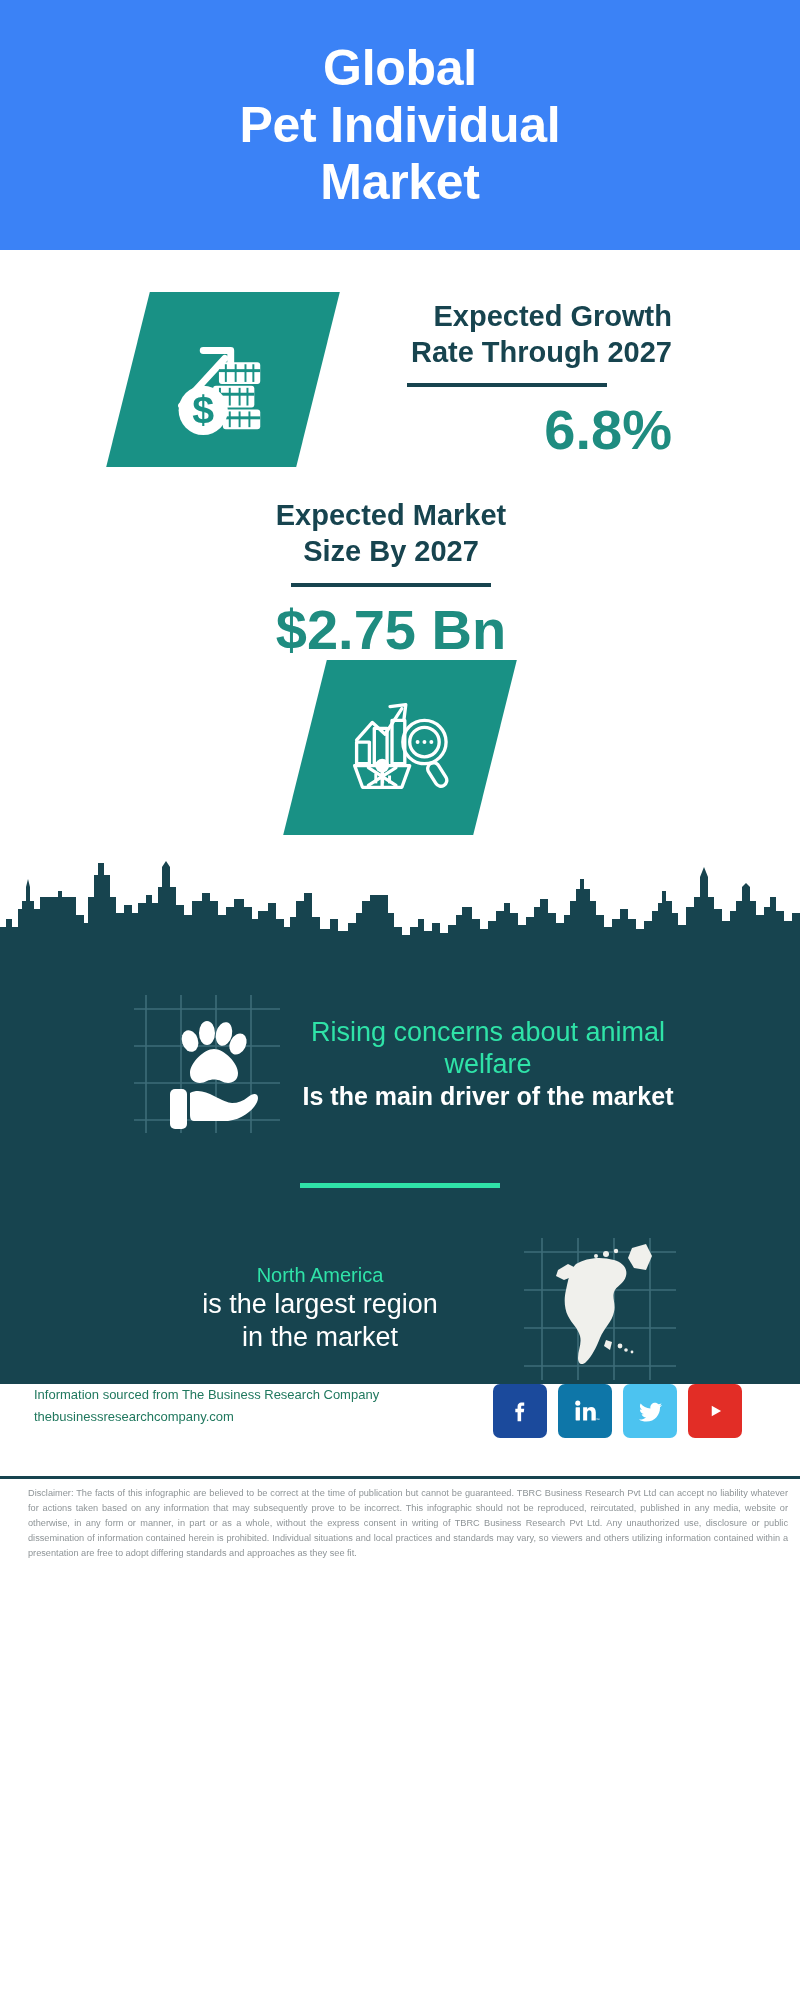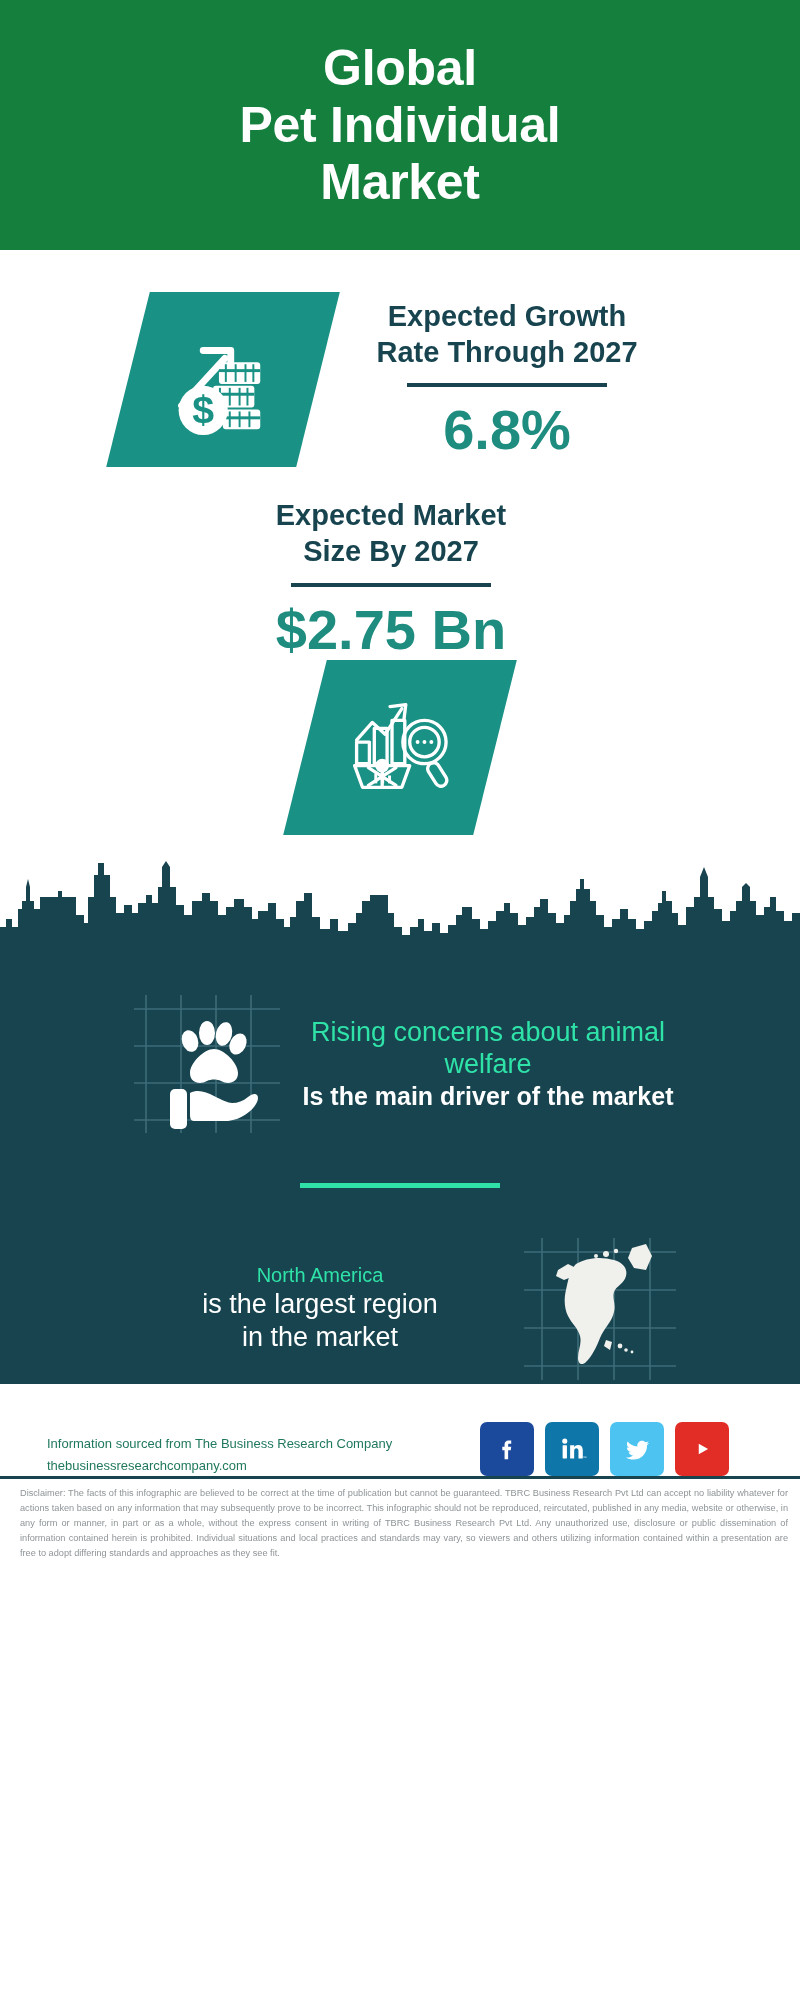--- a/index.html
+++ b/index.html
@@ -7,21 +7,21 @@
   body {
     font-family:"Liberation Sans", sans-serif;
     background:#ffffff;
     width:800px; height:2000px;
     overflow:hidden;
     position:relative;
   }
 
   
   .header {
-    background:#15803d;
+    background:#3b82f6;
     height:250px;
     display:flex;
     align-items:center;
     justify-content:center;
     padding:0 36px;
   }
   .header-title {
     color:#ffffff;
     font-size:50px;
     font-weight:bold;
@@ -49,21 +49,21 @@
     transform:skewX(-14deg);
     display:flex;
     align-items:center;
     justify-content:center;
     flex:0 0 auto;
   }
   .tile .glyph { transform:skewX(14deg); display:block; }
 
   .stat-text { flex:0 0 auto; text-align:center; }
   .stat-text.left  { width:330px; margin-right:18px; }
-  .stat-text.right { width:330px; margin-left:24px; }
+  .stat-text.right { width:330px; margin-left:24px;text-align:right; }
 
   .stat-label {
     color:#17444f;
     font-size:29px;
     font-weight:bold;
     line-height:1.25;
   }
   .stat-rule {
     height:4px;
     background:#17444f;
@@ -126,22 +126,22 @@
     height:5px;
     background:#2fe3a8;
     margin:44px auto 40px auto;
   }
 
   
   .source-bar {
     background:#ffffff;
     height:92px;
     display:flex;
-    align-items:flex-end;
-    padding:0 47px;
+    align-items:flex-start;
+    padding:0 34px;
     gap:32px;
   }
   .source-text {
     color:#20785e;
     font-size:13px;
     line-height:1.65;
     flex:1 1 auto;
   }
   .socials { display:flex; gap:11px; flex:0 0 auto; padding-right:24px; }
   .soc {
@@ -156,21 +156,21 @@
   .soc.tw { background:#4cc3f0; }
   .soc.yt { background:#e22d26; }
 
   
   .disclaimer-sep { height:3px; background:#17444f; }
   .disclaimer {
     background:#ffffff;
     color:#8e9497;
     font-size:9.2px;
     line-height:1.62;
-    padding:7px 12px 0 20px;
+    padding:7px 12px 0 28px;
     text-align:justify;
   }
 </style>
 </head>
 <body>
 
 <div class="header">
   <div class="header-title">
     <div>Global</div>
     <div>Pet Individual</div>

